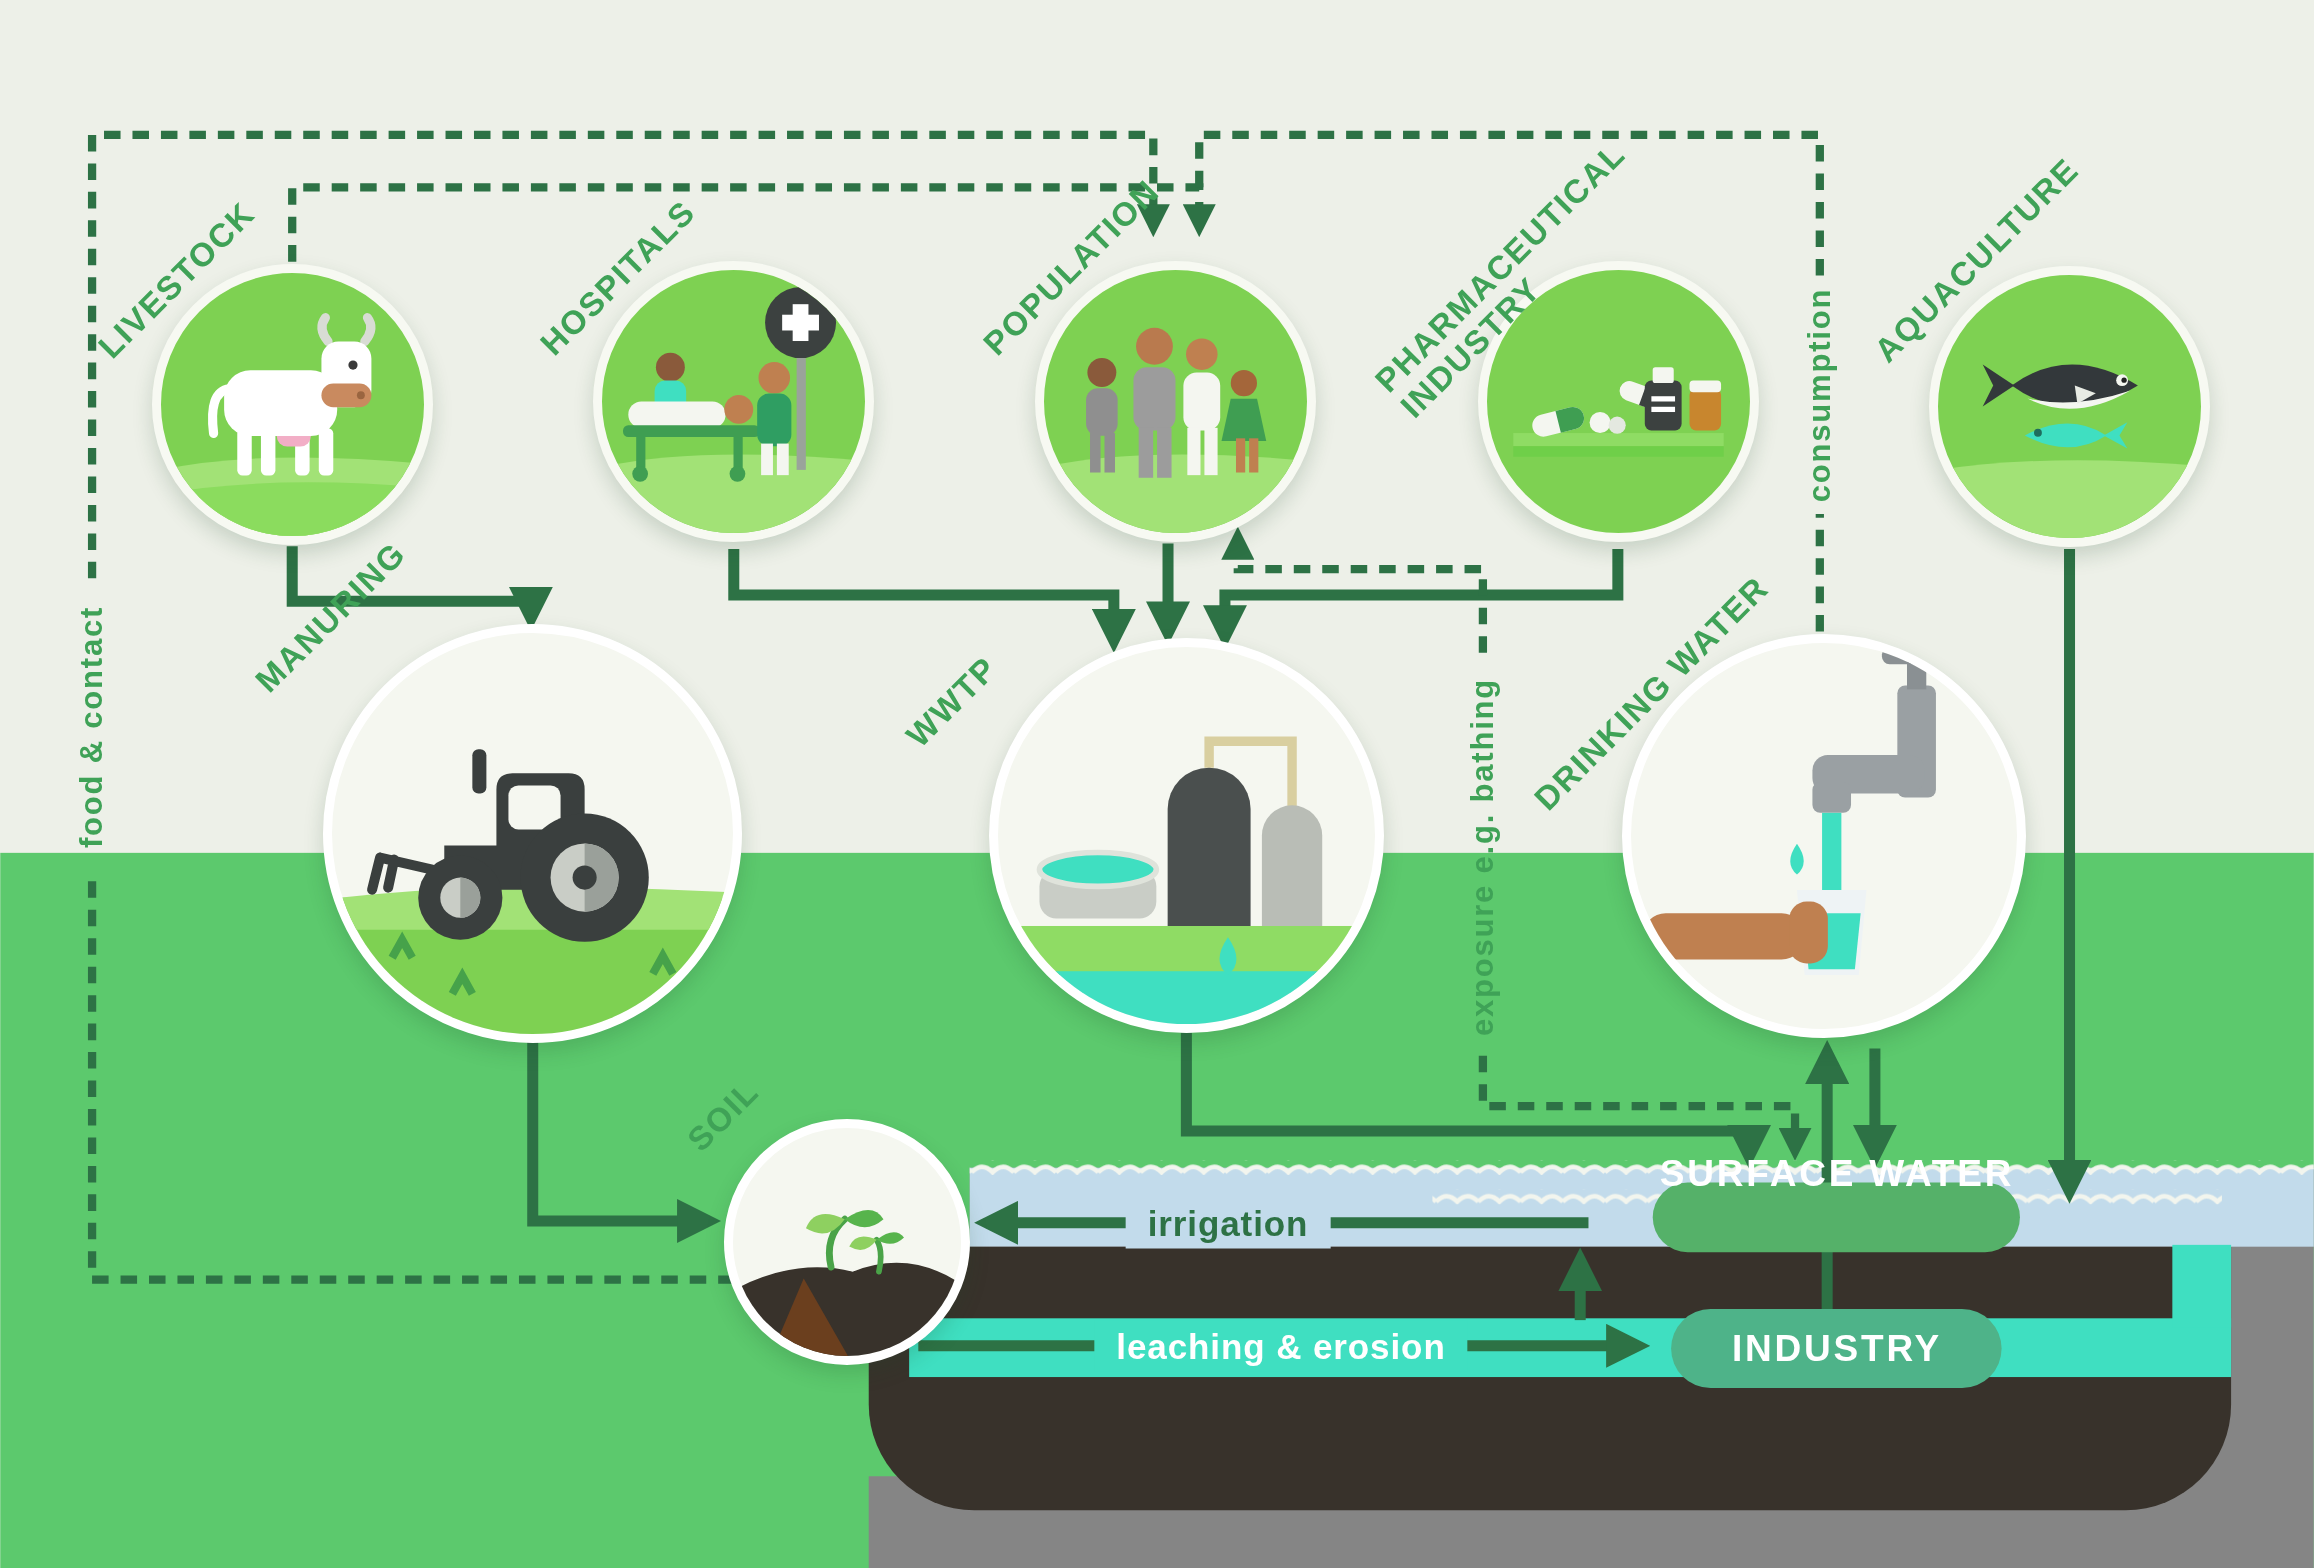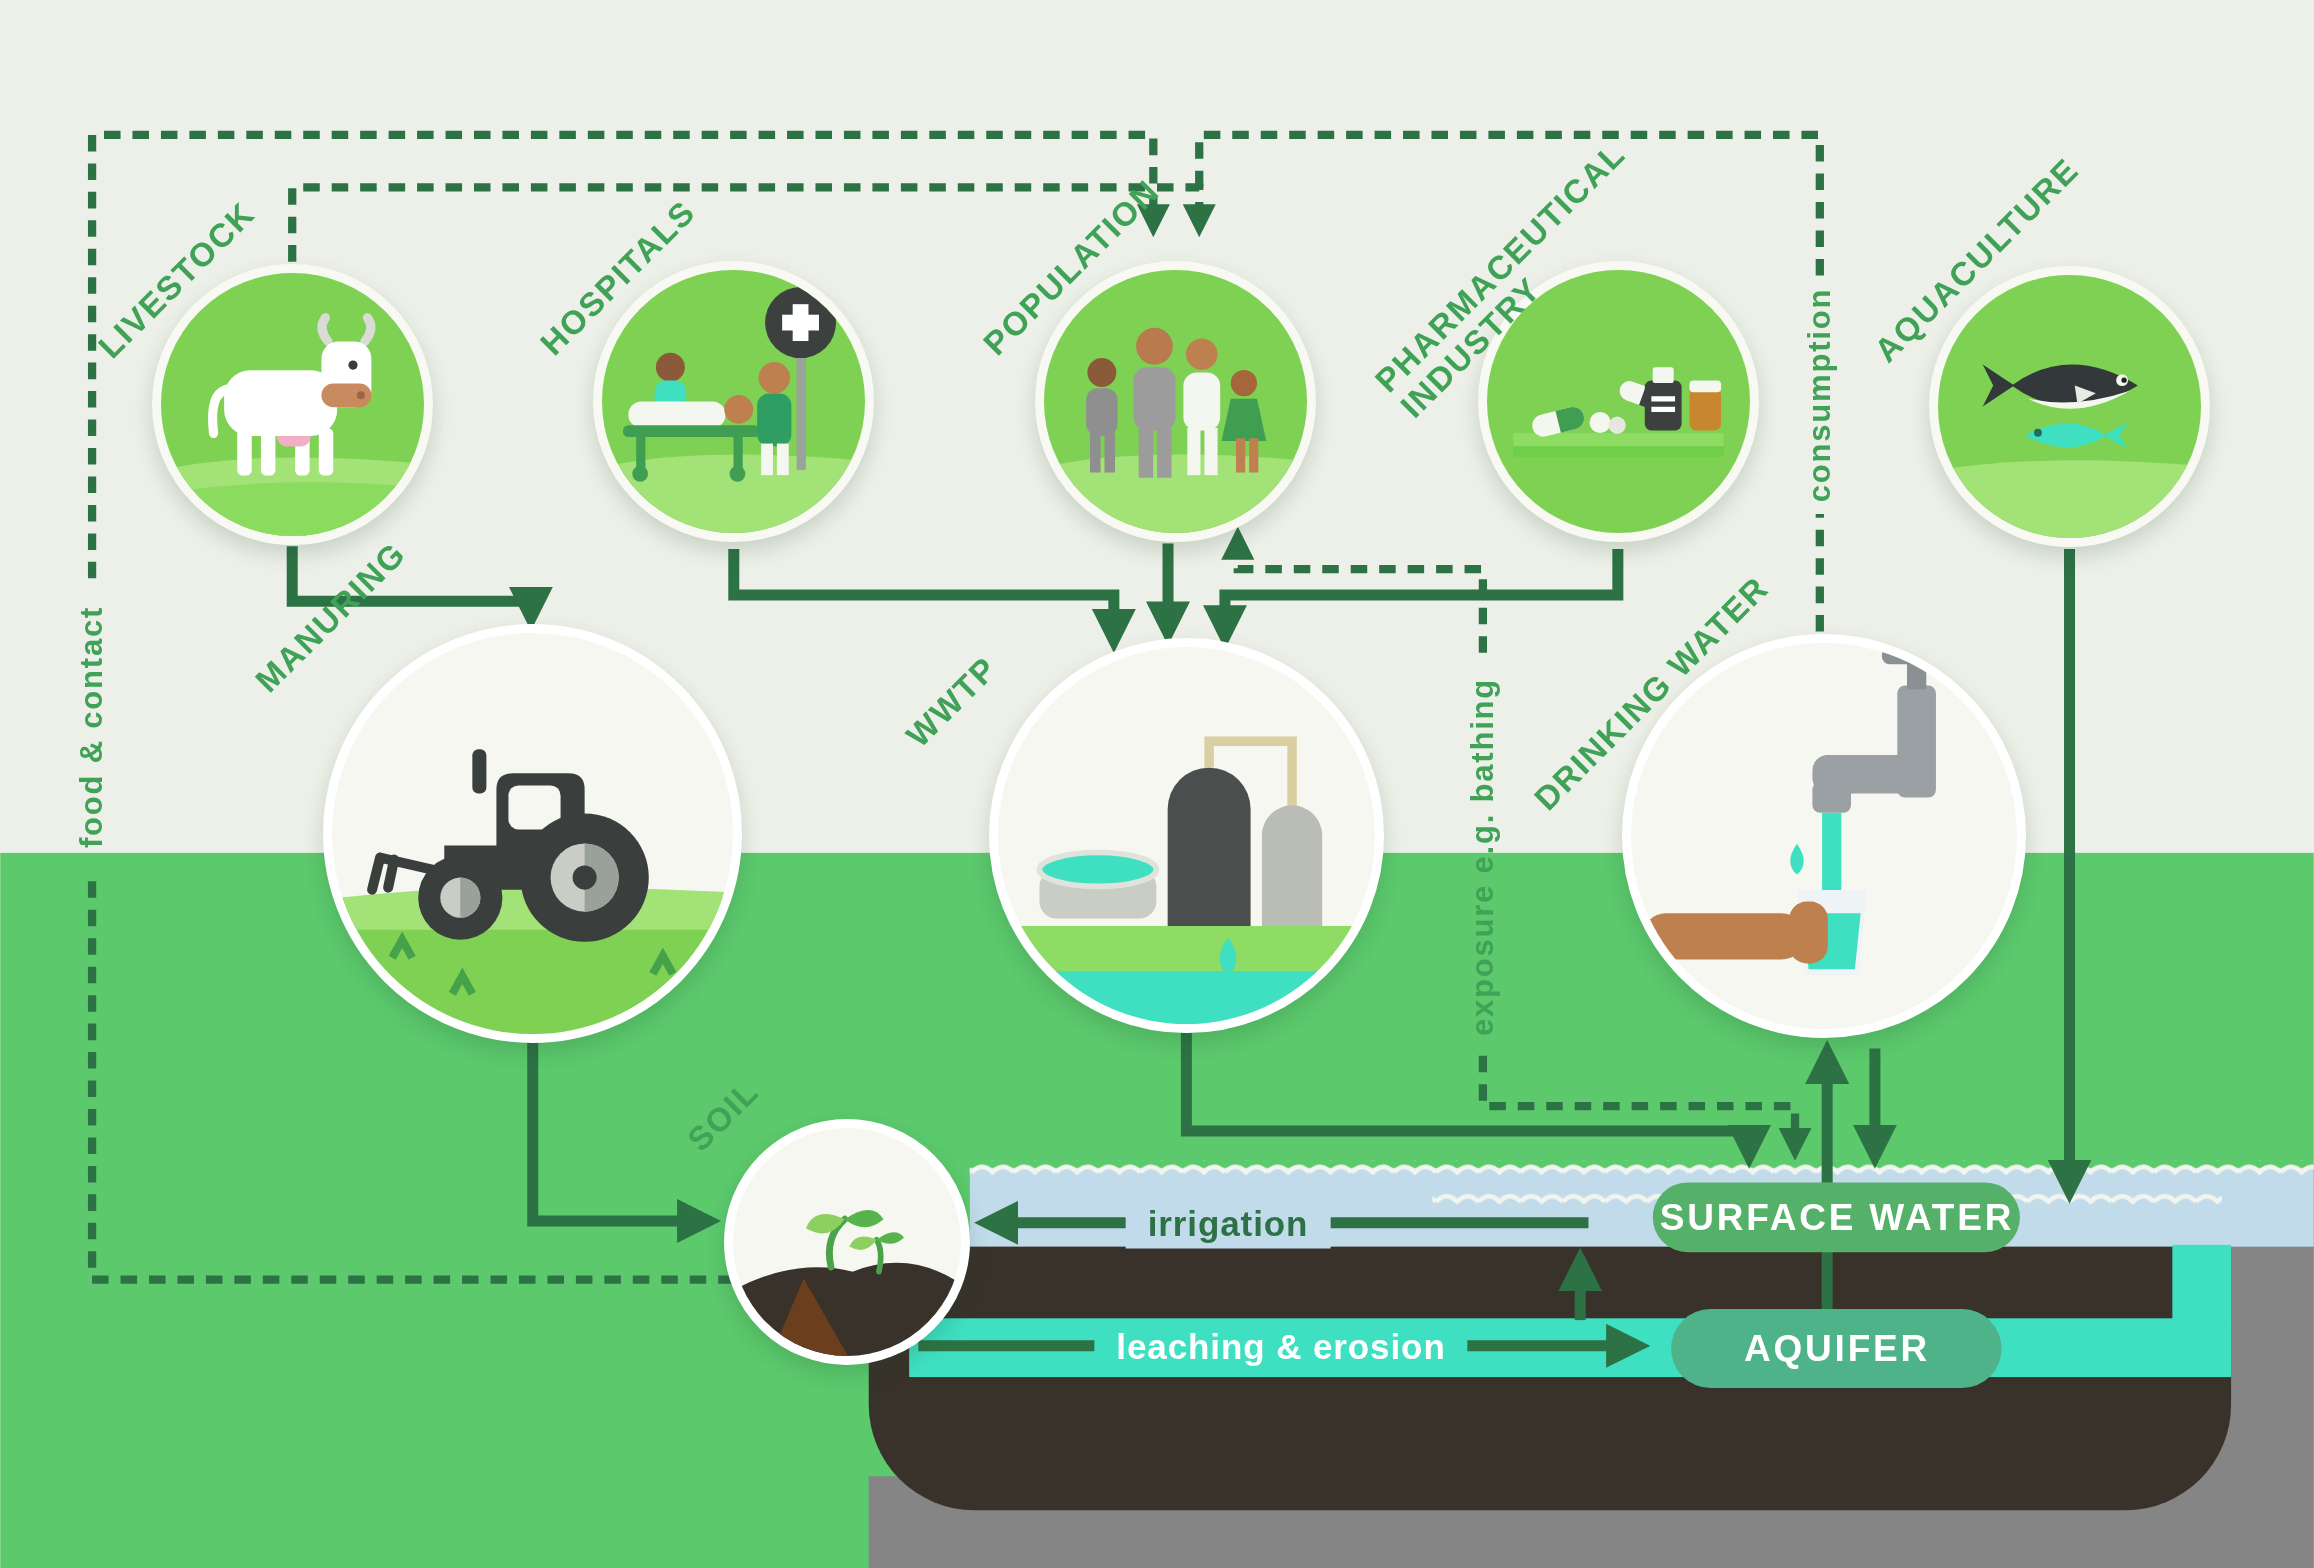--- a/index.html
+++ b/index.html
@@ -252,17 +252,17 @@
   </div>
   <div class="diag" style="left:707px;top:1120px">SOIL</div>
 
   <div class="vlabel" style="left:92px;top:727px">food &amp; contact</div>
   <div class="vlabel" style="left:1820px;top:395px">consumption</div>
   <div class="vlabel" style="left:1483px;top:857px">exposure e.g. bathing</div>
 
   <div class="hlabel irrigation" style="left:1228px;top:1223px">irrigation</div>
   <div class="hlabel leaching" style="left:1281px;top:1346px">leaching &amp; erosion</div>
 
-  <div class="pill-label" style="left:1837px;top:1218px">SURFACE WATER</div>
-  <div class="pill-label" style="left:1837px;top:1349px">AQUIFER</div>
+  <div class="pill-label" style="left:1837px;top:1174px">SURFACE WATER</div>
+  <div class="pill-label" style="left:1837px;top:1349px">INDUSTRY</div>
 
 </div>
 
 
 </body></html>

